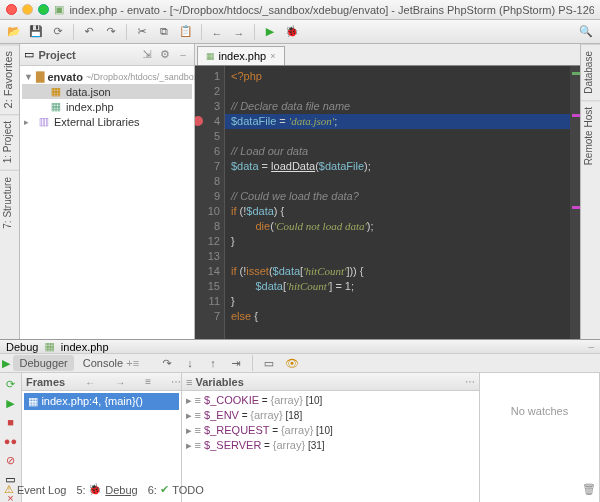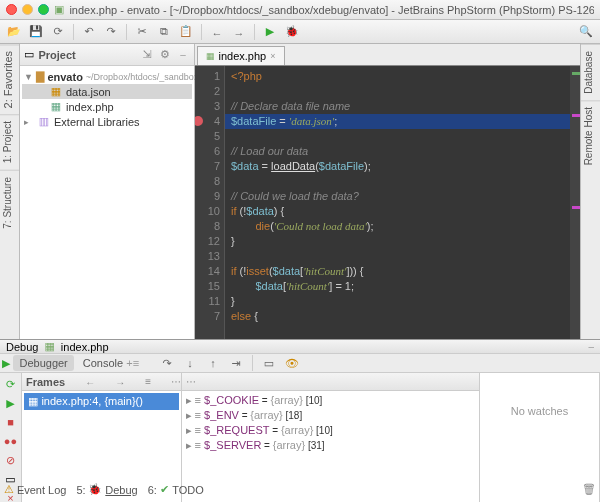--- a/index.html
+++ b/index.html
@@ -241,20 +241,21 @@
         </div>
         <div class="dcol-body">
           <div class="frame-row">
             <span>▦</span>
             <span>index.php:4, {main}()</span>
           </div>
         </div>
       </div>
       <div class="dcol vars">
         <div class="dcol-hdr">
+          <span class="lbl"><span style="color:#888">≡</span> <span>Variables</span></span>
           <span class="ico">⋯</span>
         </div>
         <div class="dcol-body" id="vars">
             <div class="var-row"><span class="arr">▸ ≡ </span><span class="vn">$_COOKIE</span> = <span class="vt">{array}</span> [10]</div>
             <div class="var-row"><span class="arr">▸ ≡ </span><span class="vn">$_ENV</span> = <span class="vt">{array}</span> [18]</div>
             <div class="var-row"><span class="arr">▸ ≡ </span><span class="vn">$_REQUEST</span> = <span class="vt">{array}</span> [10]</div>
             <div class="var-row"><span class="arr">▸ ≡ </span><span class="vn">$_SERVER</span> = <span class="vt">{array}</span> [31]</div>
           </div>
       </div>
       <div class="dcol watches">

